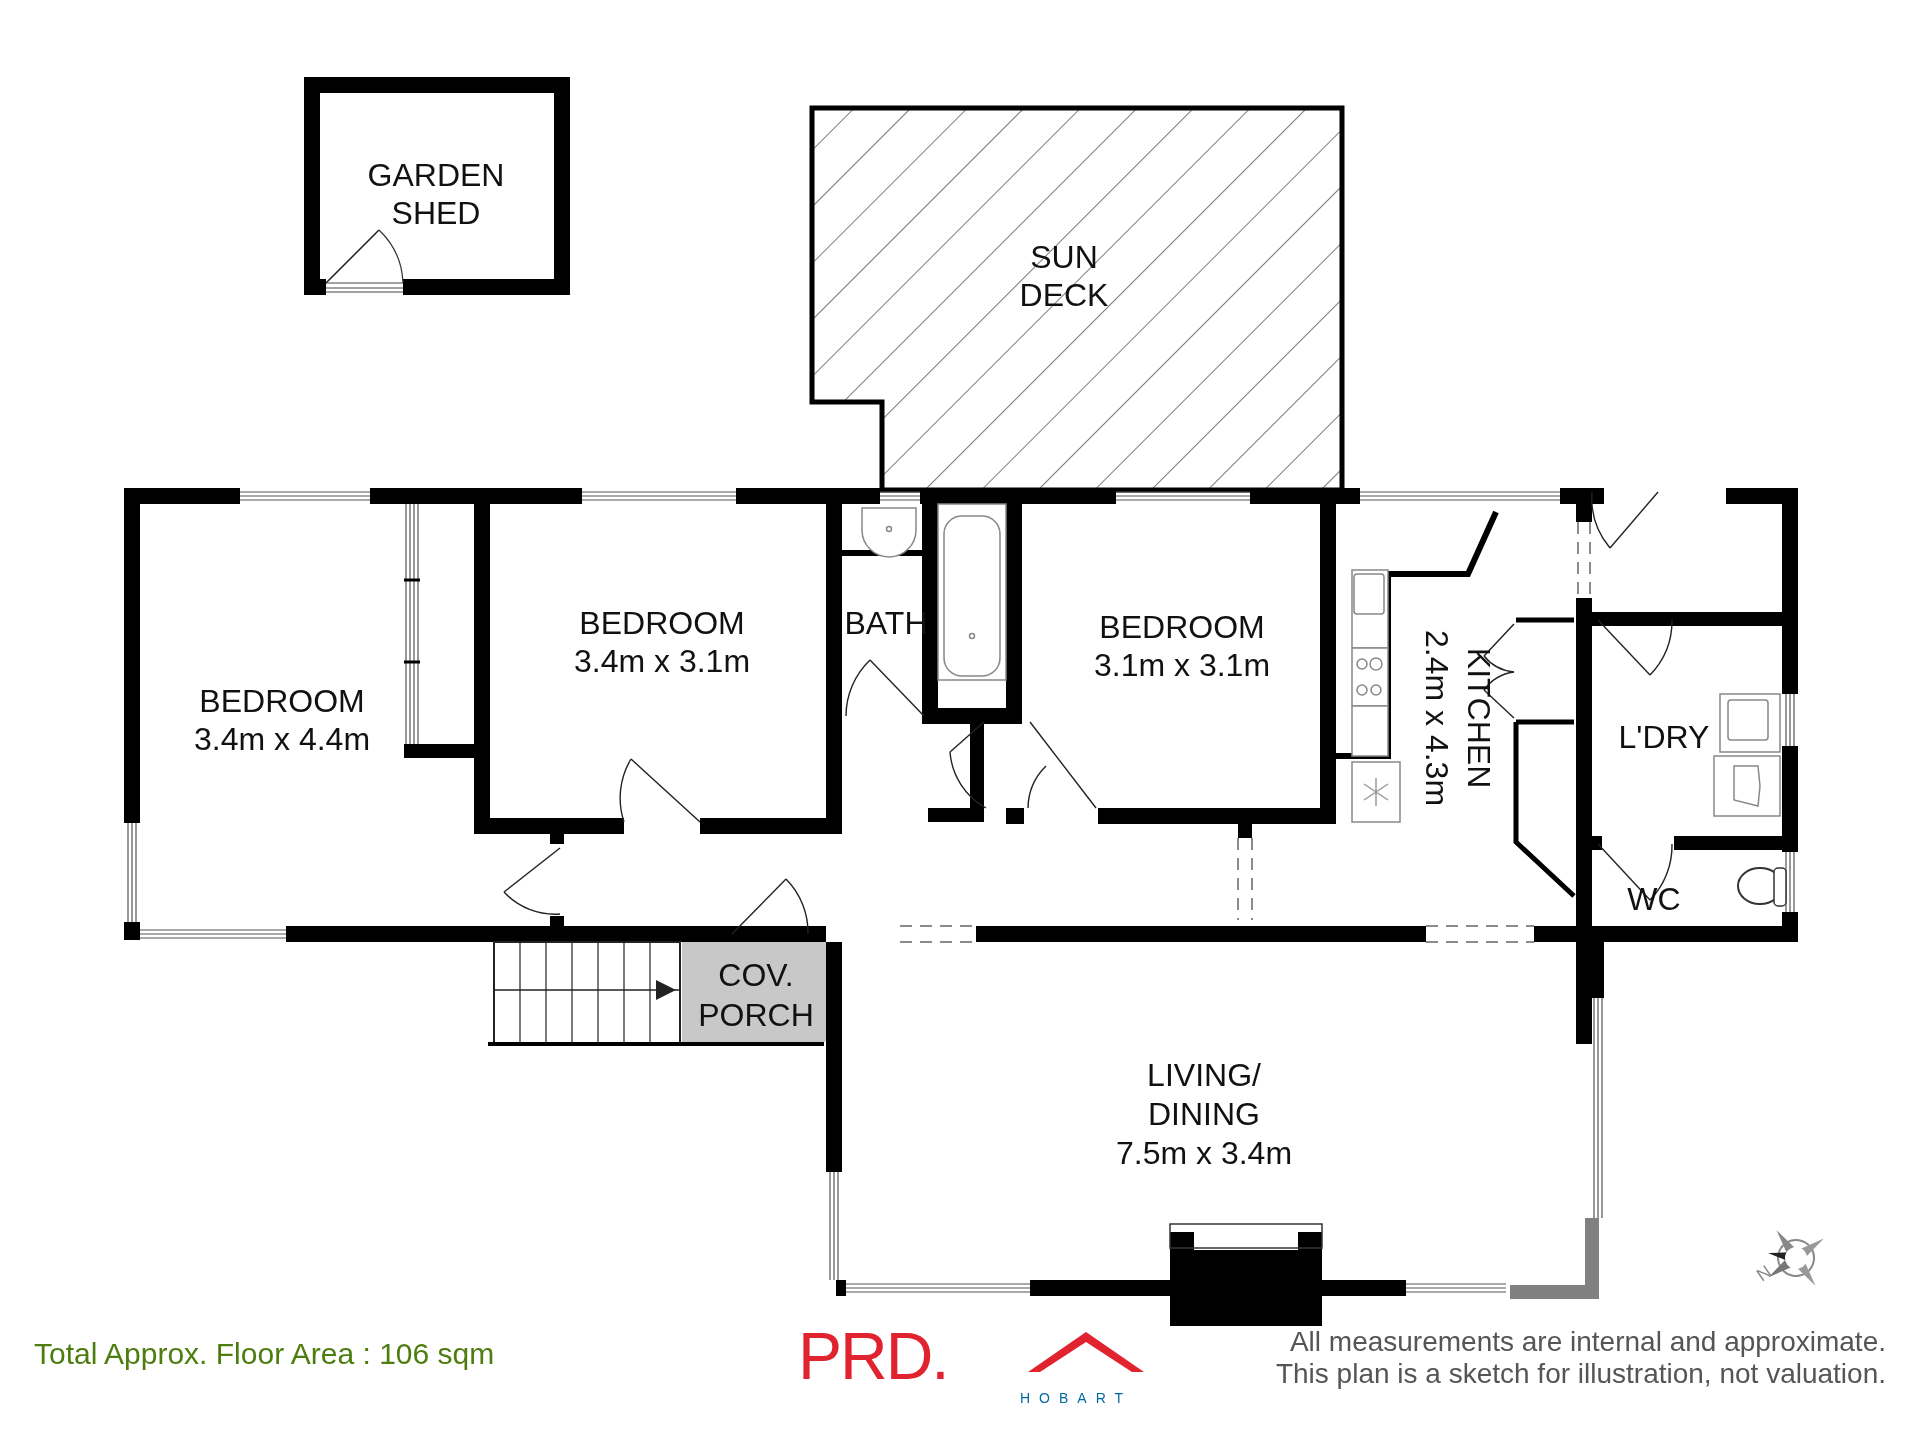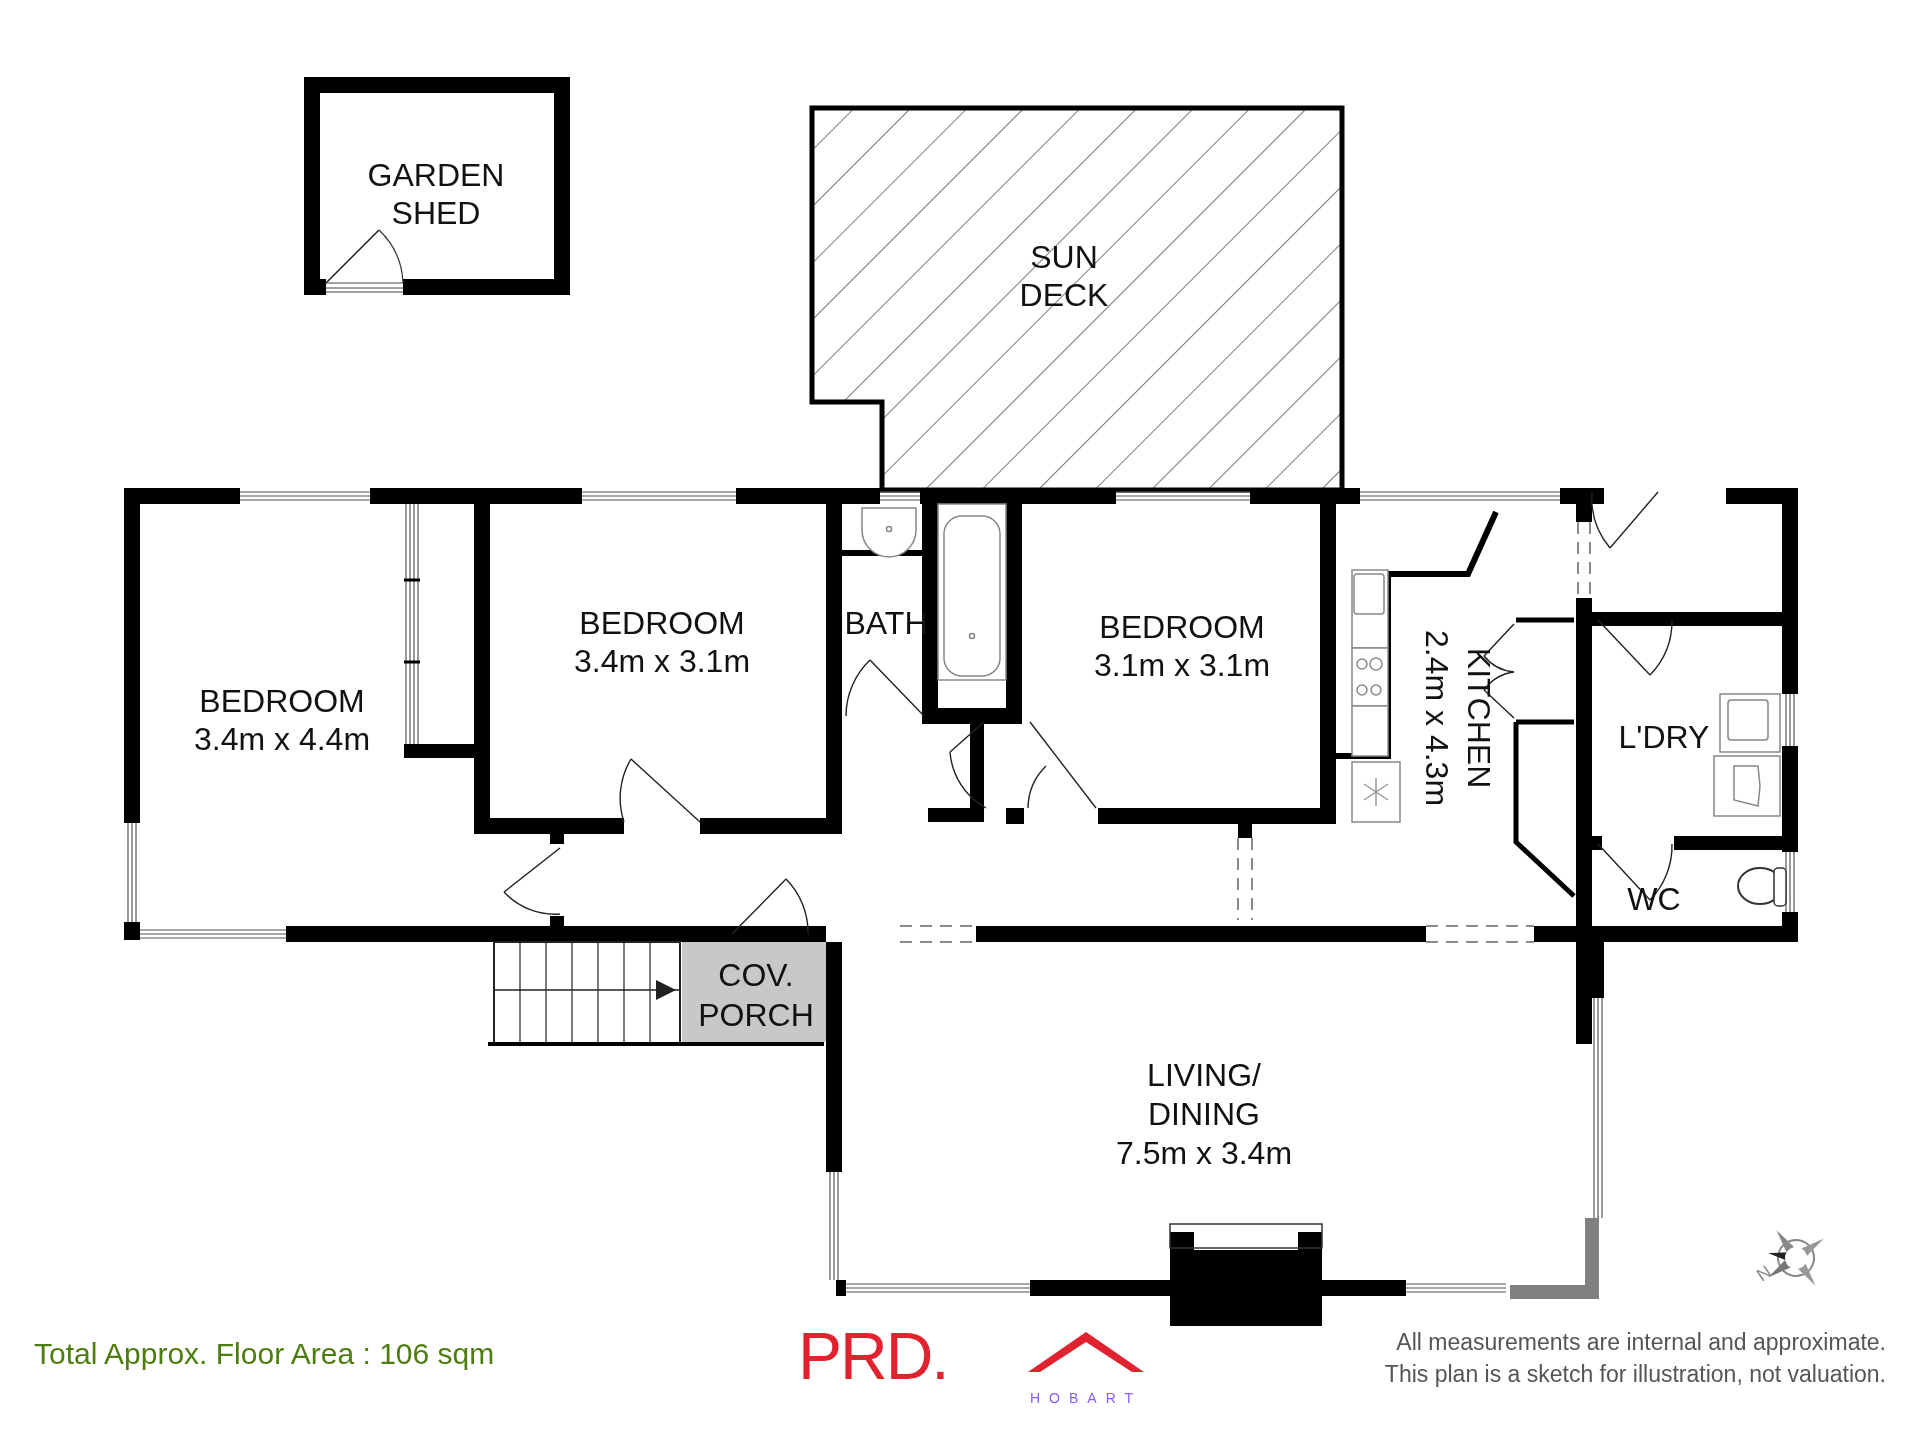--- a/index.html
+++ b/index.html
@@ -1,23 +1,23 @@
 <!DOCTYPE html>
 <html><head>
 <meta charset="utf-8">
 <style>
   html, body { margin: 0; padding: 0; background: #ffffff; }
   body { width: 1920px; height: 1440px; position: relative; overflow: hidden; font-family: "Liberation Sans", sans-serif; }
   #plan { position: absolute; left: 0; top: 0; width: 1920px; height: 1440px; }
   .room-label { font-family: "Liberation Sans", sans-serif; font-size: 32px; fill: #111111; text-anchor: middle; }
   .footer-left { position: absolute; left: 34px; top: 1330px; color: #4d7c0f; font-size: 30px; line-height: 47px; font-family: "Liberation Sans", sans-serif; }
-  .footer-right { position: absolute; right: 34px; top: 1326px; color: #555555; font-size: 23px; line-height: 32px; text-align: right; font-family: "Liberation Sans", sans-serif; }
+  .footer-right { position: absolute; right: 34px; top: 1326px; color: #555555; font-size: 28px; line-height: 32px; text-align: right; font-family: "Liberation Sans", sans-serif; }
   .logo { position: absolute; left: 798px; top: 1326px; width: 360px; height: 90px; }
   .logo-text { position: absolute; left: 0; top: -8px; color: #e0232e; font-size: 66px; letter-spacing: -2px; font-family: "Liberation Sans", sans-serif; font-weight: 400; }
-  .logo-sub { position: absolute; left: 232px; top: 64px; color: #8b5cf6; font-size: 14px; letter-spacing: 9px; font-family: "Liberation Sans", sans-serif; }
+  .logo-sub { position: absolute; left: 222px; top: 64px; color: #0369a1; font-size: 14px; letter-spacing: 9px; font-family: "Liberation Sans", sans-serif; }
   .logo-roof { position: absolute; left: 230px; top: 0px; }
 </style>
 </head>
 <body>
 
 <svg id="plan" viewBox="0 0 1920 1440" xmlns="http://www.w3.org/2000/svg">
   <defs>
     <pattern id="hatch" patternUnits="userSpaceOnUse" width="40" height="40" patternTransform="rotate(45)">
       <line x1="0" y1="0" x2="0" y2="40" stroke="#333" stroke-width="1.3"></line>
     </pattern>

